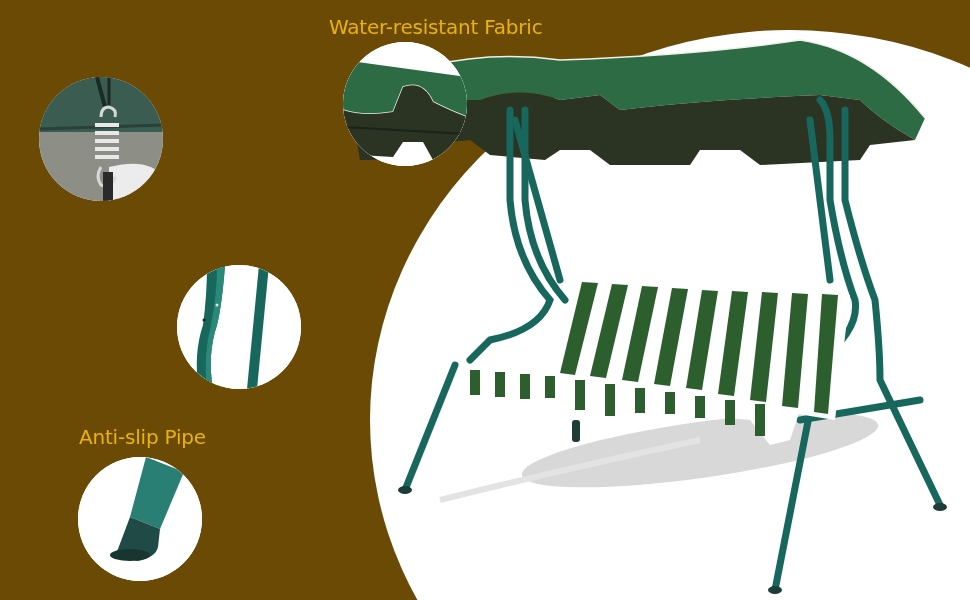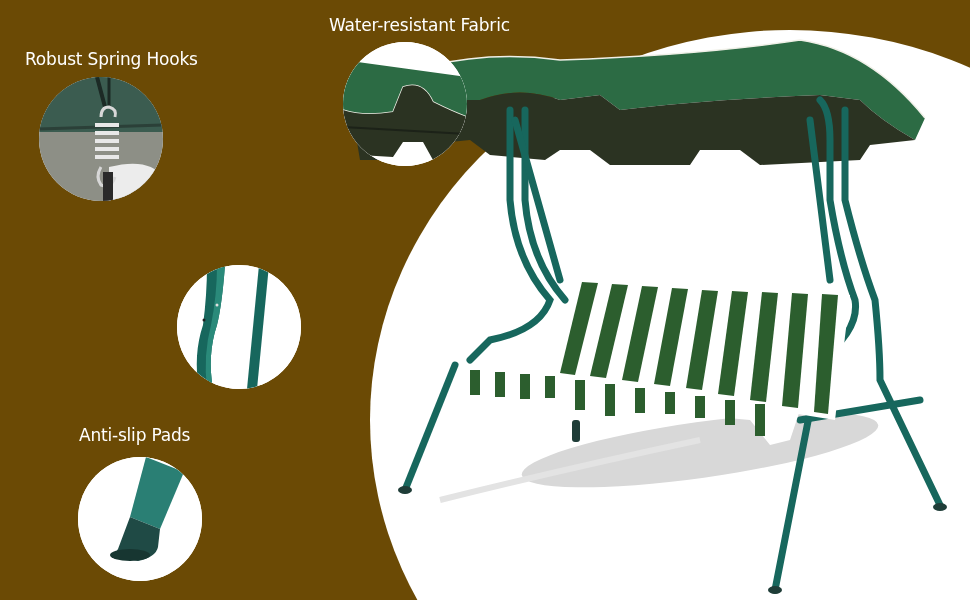--- a/index.html
+++ b/index.html
@@ -1,18 +1,18 @@
 <!DOCTYPE html>
 <html><head>
 <meta charset="utf-8">
 <style>
   html, body { margin: 0; padding: 0; }
   body { width: 970px; height: 600px; overflow: hidden; position: relative; font-family: "DejaVu Sans", sans-serif; }
   .canvas { position: absolute; left: 0; top: 0; width: 970px; height: 600px; overflow: hidden; }
-  .label { position: absolute; color: #ffffff; font-size: 17px; white-space: nowrap; letter-spacing: -0.2px; }
+  .label { position: absolute; color: #eab308; font-size: 20px; white-space: nowrap; letter-spacing: -0.2px; }
   .callout { position: absolute; border-radius: 50%; overflow: hidden; background: #ffffff; }
   .callout svg, .hero svg { display: block; }
   .hero { position: absolute; left: 0; top: 0; width: 970px; height: 600px; }
 </style>
 </head>
 <body>
 
 <div class="canvas" style="background:#6b4a05;">
 
   <div class="hero">
@@ -125,17 +125,16 @@
 
   <div class="callout" style="left:78px; top:457px; width:124px; height:124px;">
     <svg width="124" height="124" viewBox="0 0 124 124">
       <rect width="124" height="124" fill="#ffffff"></rect>
       <path d="M68 0 L106 15 L82 72 L52 60 Z" fill="#2a7f74"></path>
       <path d="M52 60 L82 72 L80 90 Q78 100 60 104 L40 100 Q35 98 40 92 Z" fill="#1f4a45"></path>
       <ellipse cx="52" cy="98" rx="20" ry="6" fill="#173631"></ellipse>
     </svg>
   </div>
 
-  <div class="label" style="left:25px; top:49px;">Robust Spring Hooks</div>
   <div class="label" style="left:329px; top:15px;">Water-resistant Fabric</div>
-  <div class="label" style="left:79px; top:425px;">Anti-slip Pads</div>
+  <div class="label" style="left:79px; top:425px;">Anti-slip Pipe</div>
 
 </div>
 
 </body></html>

